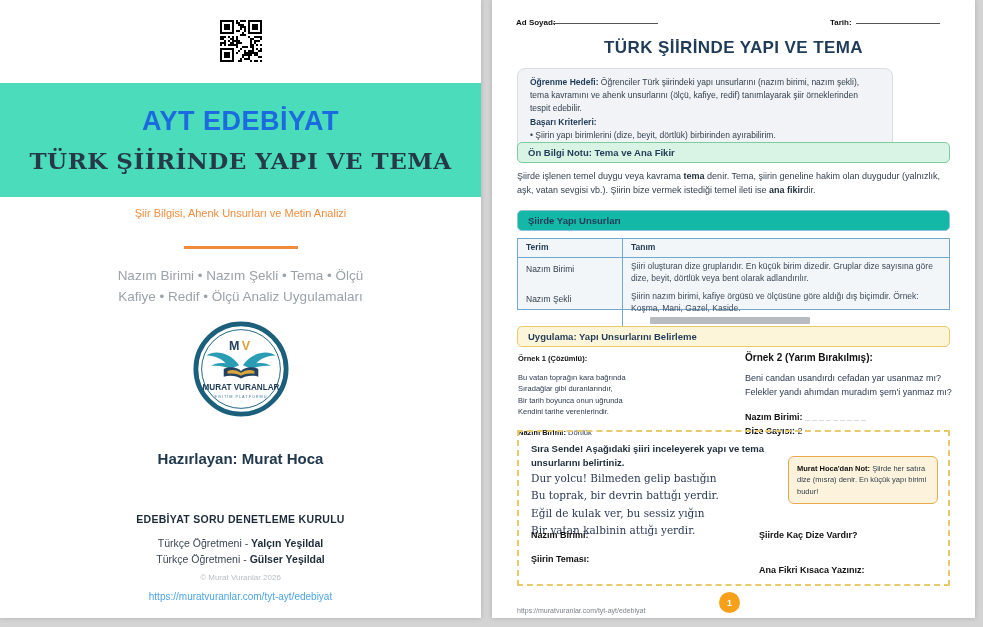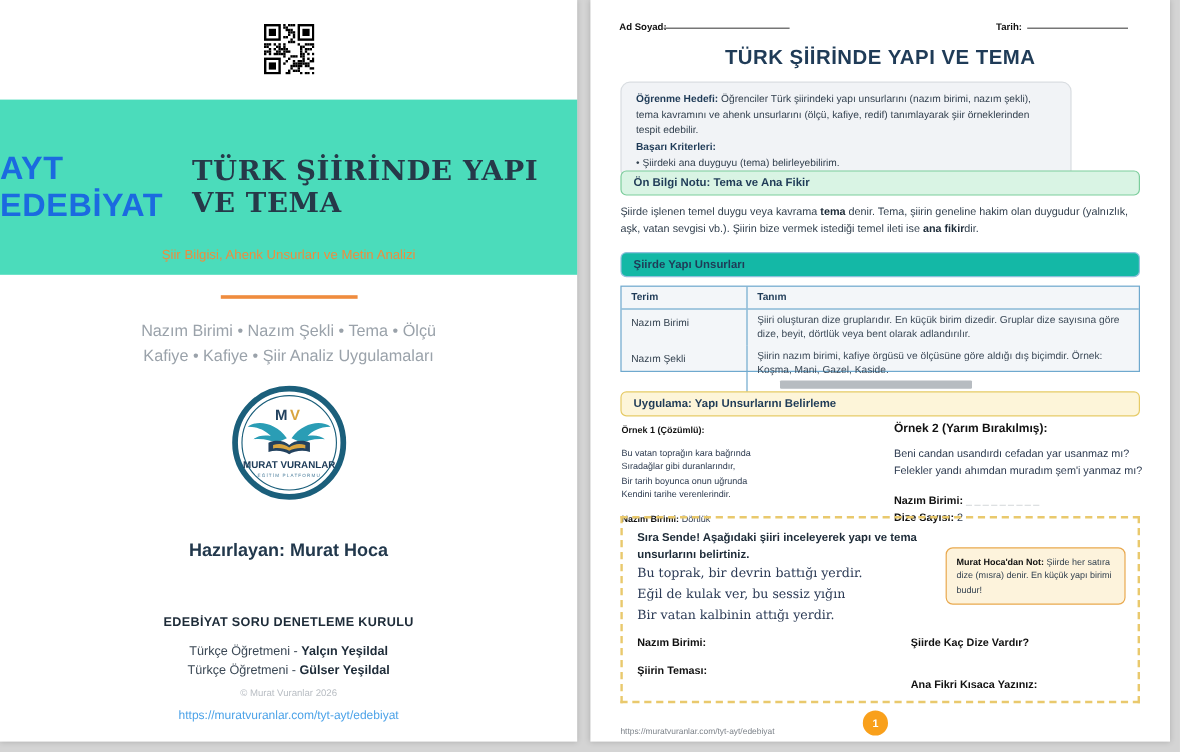--- a/index.html
+++ b/index.html
@@ -7,22 +7,22 @@
   body { font-family:"Liberation Sans", sans-serif; }
   .canvas { position:relative; width:983px; height:627px; background:#d4d4d4; overflow:hidden; }
   .page { position:absolute; top:0; height:618px; background:#ffffff; box-shadow:0 0 5px rgba(0,0,0,.18); }
   .page.left { left:0; width:481px; }
   .page.right { left:492px; width:483px; }
   .abs { position:absolute; }
   .cw { width:100%; text-align:center; }
 
   
   .qr-wrap { left:0; top:20px; }
-  .teal-band { left:0; top:83px; width:100%; height:146px; background:#4bdcbb;
-               display:flex; flex-direction:row; align-items:center; justify-content:center; gap:10px; }
+  .teal-band { left:0; top:83px; width:100%; height:114px; background:#4bdcbb;
+               display:flex; flex-direction:column; align-items:center; justify-content:center; gap:10px; }
   .cover-title1 { font-size:27px; font-weight:bold; color:#1b6ae0; letter-spacing:.5px; }
   .cover-title2 { font-family:"DejaVu Serif", serif; font-size:23px; font-weight:bold; color:#263949; letter-spacing:.5px; }
   .cover-sub { top:207px; font-size:11px; color:#ef8c3e; }
   .cover-divider { top:246px; left:50%; transform:translateX(-50%); width:114px; height:3px; background:#ef8c3e; }
   .cover-topics { top:266px; font-size:13.5px; color:#9aa2aa; line-height:1.55; }
   .logo-wrap { top:321px; left:50%; transform:translateX(-50%); }
   .prepared { top:450px; font-size:15px; font-weight:bold; color:#22384c; }
   .board-title { top:513px; font-size:10.5px; font-weight:bold; color:#1d2b38; letter-spacing:.3px; }
   .board-members { top:536px; font-size:10.5px; color:#3a4754; line-height:1.5; }
   .board-members b { color:#1d2b38; }
@@ -217,21 +217,21 @@
     <div class="abs teal-band">
       <div class="cover-title1">AYT EDEBİYAT</div>
       <div class="cover-title2">TÜRK ŞİİRİNDE YAPI VE TEMA</div>
     </div>
 
     <div class="abs cw cover-sub">Şiir Bilgisi, Ahenk Unsurları ve Metin Analizi</div>
     <div class="abs cover-divider"></div>
 
     <div class="abs cw cover-topics">
       <div>Nazım Birimi • Nazım Şekli • Tema • Ölçü</div>
-      <div>Kafiye • Kafiye • Şiir Analiz Uygulamaları</div>
+      <div>Kafiye • Redif • Ölçü Analiz Uygulamaları</div>
     </div>
 
     <div class="abs logo-wrap">
       <svg width="96" height="96" viewBox="0 0 100 100">
         <circle cx="50" cy="50" r="47" fill="#ffffff" stroke="#1b5f7b" stroke-width="5"></circle>
         <circle cx="50" cy="50" r="41" fill="none" stroke="#1b5f7b" stroke-width="1"></circle>
         <text x="43" y="30" font-family="Liberation Sans, sans-serif" font-size="13" font-weight="bold" fill="#23425f" text-anchor="middle">M</text>
         <text x="55" y="30" font-family="Liberation Sans, sans-serif" font-size="13" font-weight="bold" fill="#d9a53f" text-anchor="middle">V</text>
         <path d="M48,46 C38,32 22,30 14,36 C24,36 30,40 34,44 C28,43 22,44 19,47 C27,46 34,48 39,50 Z" fill="#2a9db5"></path>
         <path d="M52,46 C62,32 78,30 86,36 C76,36 70,40 66,44 C72,43 78,44 81,47 C73,46 66,48 61,50 Z" fill="#2a9db5"></path>
@@ -267,20 +267,21 @@
     <span class="abs fld-label" style="left:24px; top:18px;">Ad Soyad:</span>
     <div class="abs fld-line" style="left:61px; top:14px; width:105px;"></div>
     <span class="abs fld-label" style="left:338px; top:18px;">Tarih:</span>
     <div class="abs fld-line" style="left:364px; top:14px; width:84px;"></div>
 
     <div class="abs cw ws-title">TÜRK ŞİİRİNDE YAPI VE TEMA</div>
 
     <div class="abs objective-box">
       <div><b>Öğrenme Hedefi:</b><span> Öğrenciler Türk şiirindeki yapı unsurlarını (nazım birimi, nazım şekli), tema kavramını ve ahenk unsurlarını (ölçü, kafiye, redif) tanımlayarak şiir örneklerinden tespit edebilir.</span></div>
       <div><b>Başarı Kriterleri:</b></div>
+      <div>• Şiirin yapı birimlerini (dize, beyit, dörtlük) birbirinden ayırabilirim.</div>
       <div>• Şiirdeki ana duyguyu (tema) belirleyebilirim.</div>
     </div>
 
     <div class="abs banner green">Ön Bilgi Notu: Tema ve Ana Fikir</div>
 
     <div class="abs prior-p">
       <span>Şiirde işlenen temel duygu veya kavrama </span><b>tema</b><span> denir. Tema, şiirin geneline hakim olan duygudur (yalnızlık, aşk, vatan sevgisi vb.). Şiirin bize vermek istediği temel ileti ise </span><b>ana fikir</b><span>dir.</span>
     </div>
 
     <div class="abs banner blue">Şiirde Yapı Unsurları</div>
@@ -325,20 +326,21 @@
       <div class="ex-ans">
         <div><b>Nazım Birimi: </b><span class="blank-dashes">_________</span></div>
         <div><b>Dize Sayısı:</b><span> 2</span></div>
       </div>
     </div>
 
     <div class="abs sira-box">
       <div class="abs sira-prompt">Sıra Sende! Aşağıdaki şiiri inceleyerek yapı ve tema unsurlarını belirtiniz.</div>
       <div class="abs note-box"><b>Murat Hoca'dan Not:</b><span> Şiirde her satıra dize (mısra) denir. En küçük yapı birimi budur!</span></div>
       <div class="abs sira-poem">
+        <div>Dur yolcu! Bilmeden gelip bastığın</div>
         <div>Bu toprak, bir devrin battığı yerdir.</div>
         <div>Eğil de kulak ver, bu sessiz yığın</div>
         <div>Bir vatan kalbinin attığı yerdir.</div>
       </div>
       <div class="abs sira-q" style="left:12px; top:98px;">Nazım Birimi:</div>
       <div class="abs sira-q" style="left:240px; top:98px;">Şiirde Kaç Dize Vardır?</div>
       <div class="abs sira-q" style="left:12px; top:122px;">Şiirin Teması:</div>
       <div class="abs sira-q" style="left:240px; top:133px;">Ana Fikri Kısaca Yazınız:</div>
     </div>
 

